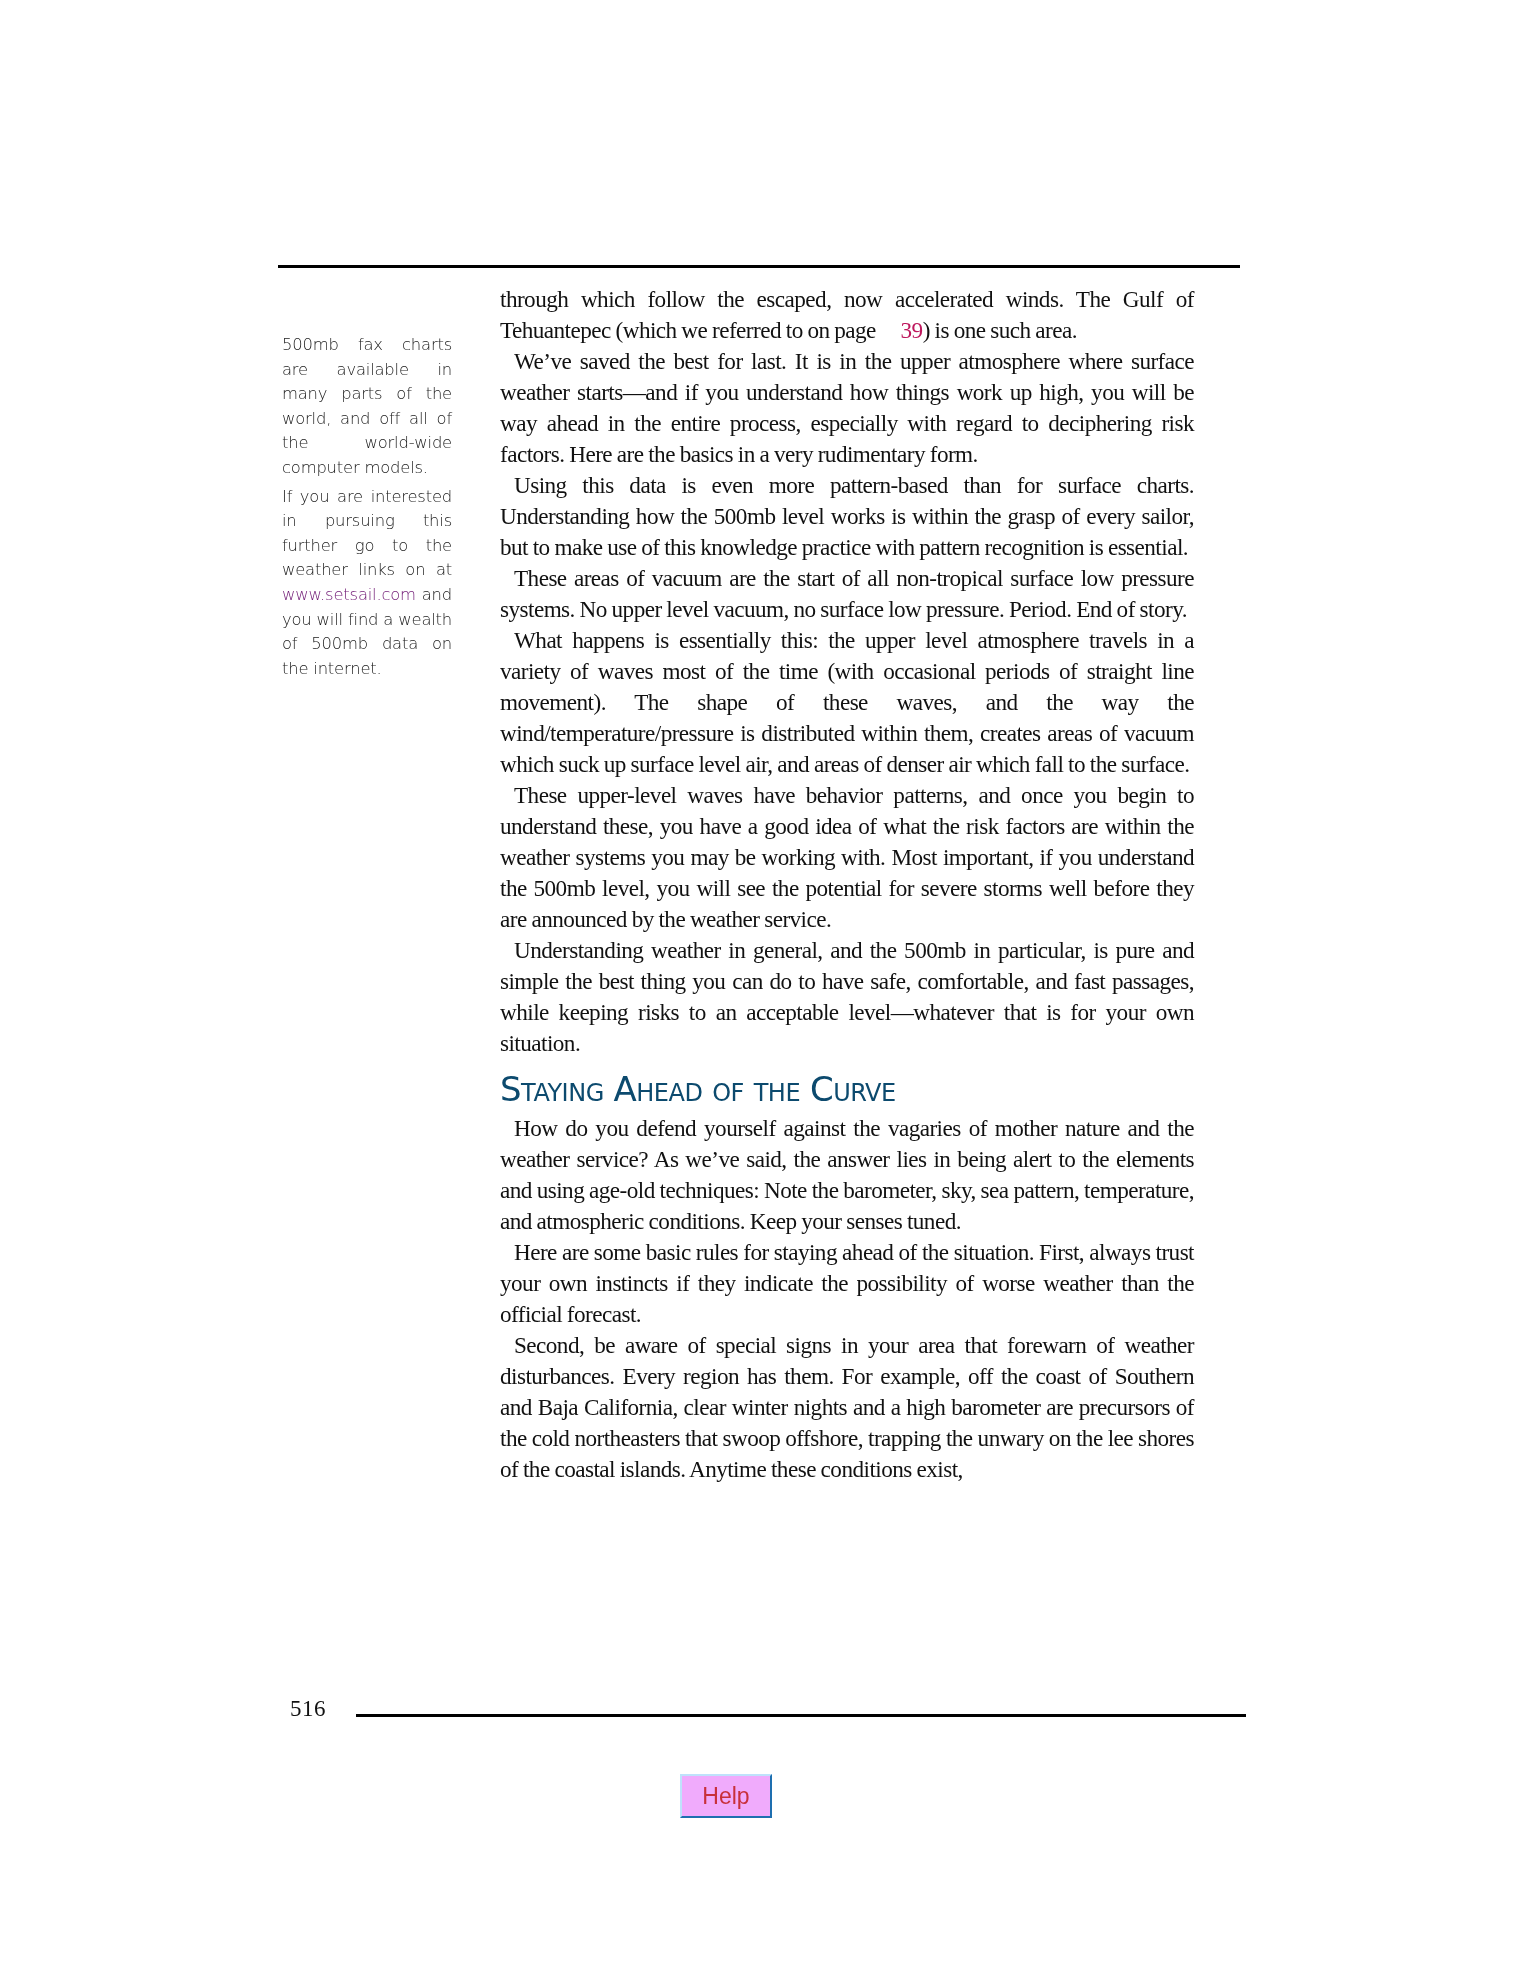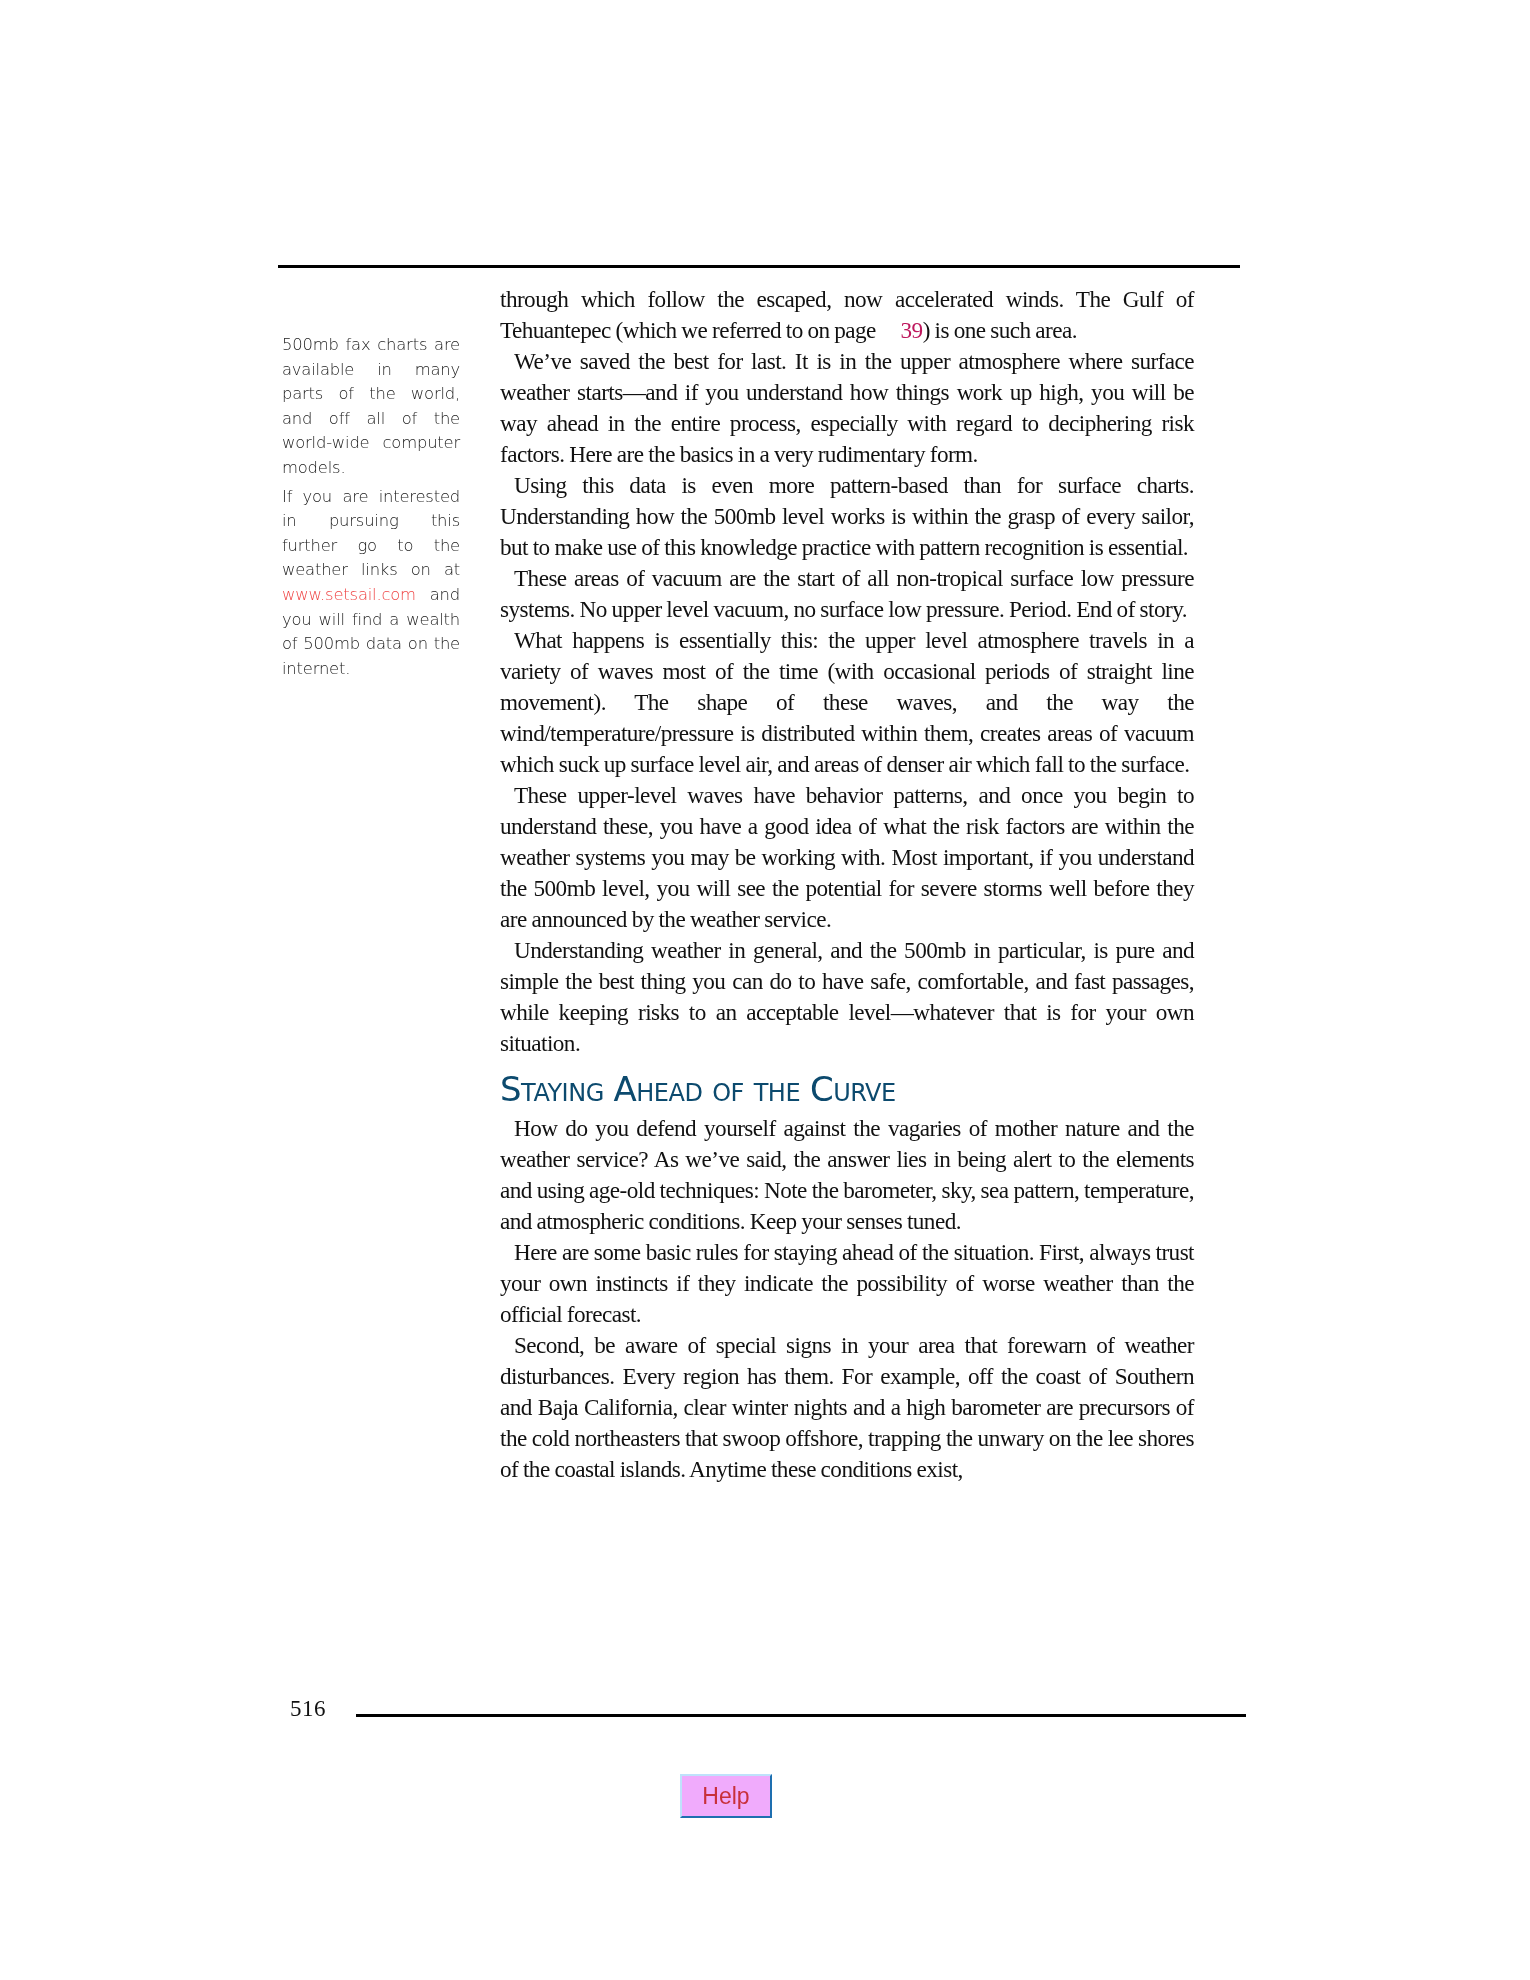--- a/index.html
+++ b/index.html
@@ -29,24 +29,24 @@
     width: 178px;
     font-family: "DejaVu Sans", sans-serif;
     font-size: 16.4px;
     line-height: 24.6px;
     color: #1a1a1a;
     text-align: justify;
     font-weight: 300;
     letter-spacing: -0.2px;
   }
   .sidebar p {
-    margin: 0 0 4px 0;
+    margin: 0 8px 4px 0;
   }
   .sidebar .link {
-    color: #ef4444;
+    color: #701a75;
     text-decoration: none;
     cursor: pointer;
   }
   .main {
     position: absolute;
     left: 500px;
     top: 284px;
     width: 694px;
     font-family: "Liberation Serif", serif;
     font-size: 23.2px;

